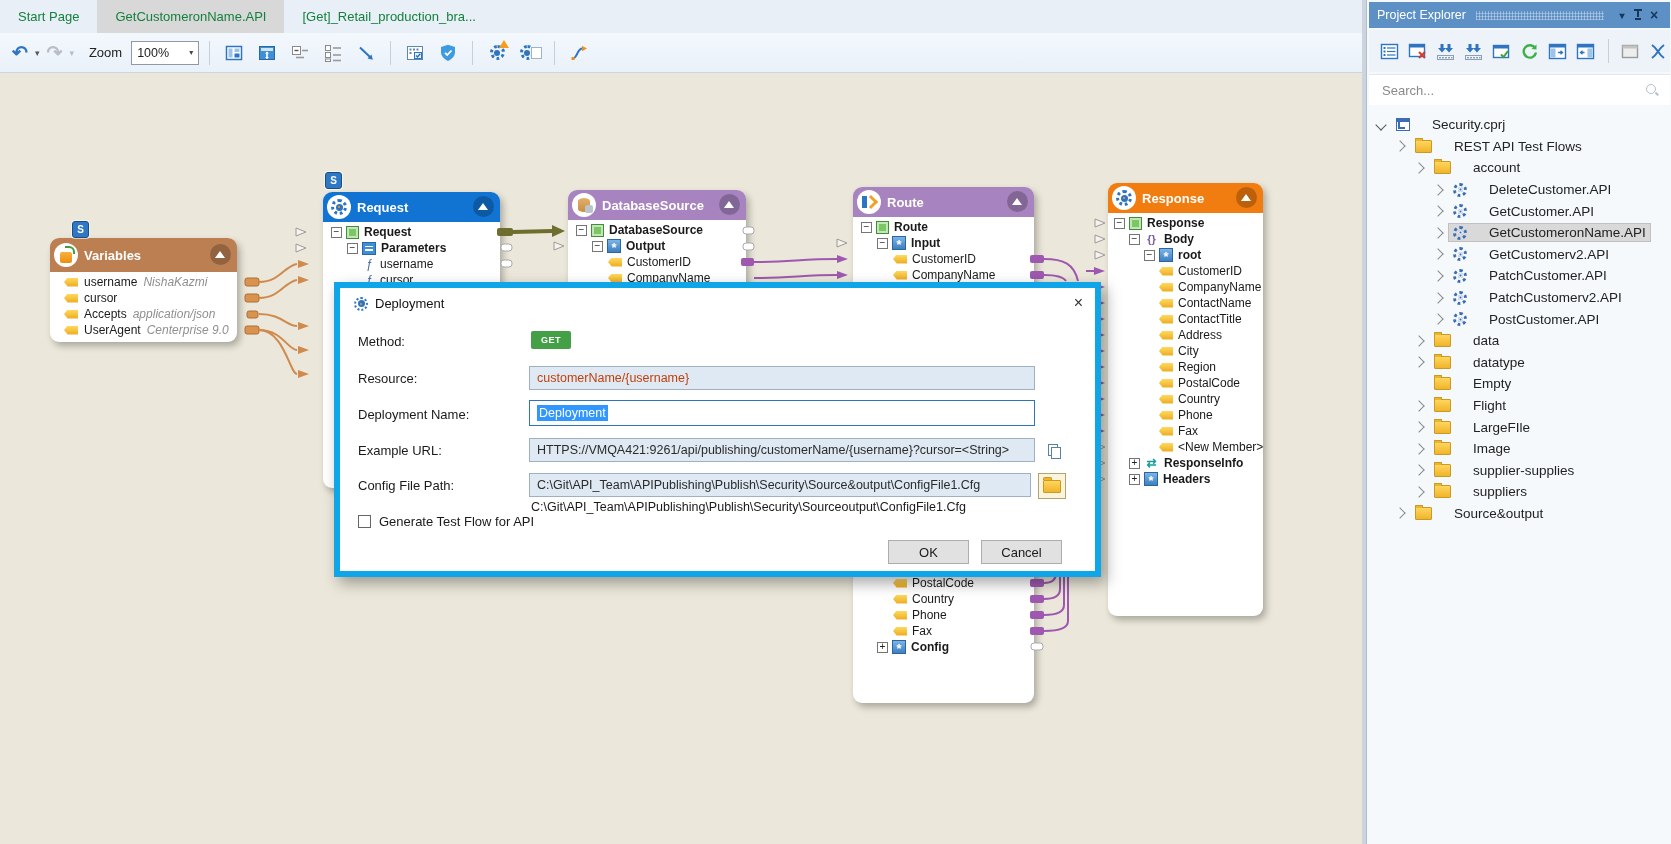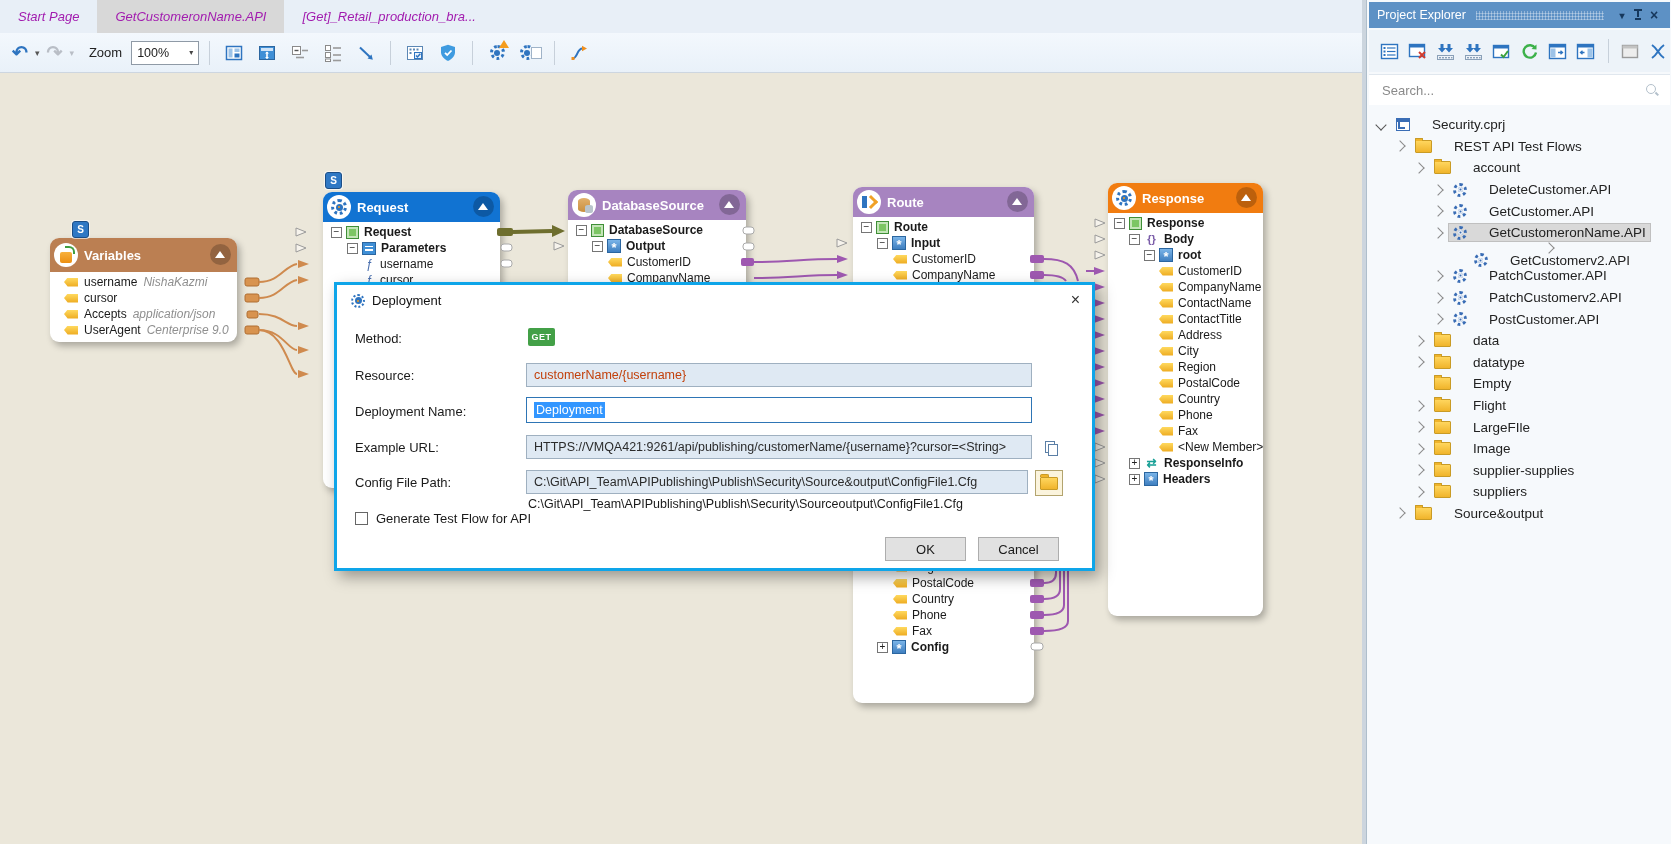--- a/index.html
+++ b/index.html
@@ -1,20 +1,20 @@
 <!DOCTYPE html>
 <html style="--canvas-bg: #ebe7da; --variables-header: #bb7f52; --request-header: #1173d2; --purple-header: #a784c0; --response-header: #f17c10; --get-green: #43a047; --selection: #3296ff; --panel-blue: #5d91c5; --tag-yellow: #edaa1f; --connector-orange: #cf8a4e; --connector-purple: #9e58b0; --connector-olive: #6e6e2e;"><head>
 <meta charset="utf-8">
 <style>
   html,body{margin:0;padding:0;background:#dcdcdc;}
   .app{position:relative;width:1671px;height:844px;overflow:hidden;
        font-family:"Liberation Sans",sans-serif;background:var(--canvas-bg,#ebe7da);-webkit-font-smoothing:antialiased;}
   
   .tabstrip{position:absolute;left:0;top:0;width:1362px;height:33px;background:#e8eff7;border-bottom:1px solid #cfd8e2;display:flex;align-items:stretch;z-index:5;}
-  .tab{display:flex;align-items:center;padding:0 18px;font-size:13px;color:#a21caf;cursor:default;white-space:nowrap;font-style:italic;}
+  .tab{display:flex;align-items:center;padding:0 18px;font-size:13px;color:#15803d;cursor:default;white-space:nowrap;}
   .tab.active{background:#d8d8d8;}
   .strip-caret{position:absolute;left:1328px;top:11px;font-size:10px;color:#222;}
   .strip-close{position:absolute;left:1346px;top:6px;font-size:15px;font-weight:700;color:#111;}
   
   .maintoolbar{position:absolute;left:0;top:33px;width:1362px;height:39px;background:linear-gradient(#f3f8fd,#e9f1f9);border-bottom:1px solid #cdd6e0;display:flex;align-items:center;gap:5px;padding-left:12px;z-index:5;}
   .glyph{font-size:19px;line-height:19px;font-weight:700;}
   .tb-caret{font-size:9px;color:#555;margin:0 2px;}
   .zoom-lbl{font-size:13px;color:#222;margin:0 4px 0 8px;}
   .combo{width:56px;height:22px;background:#fff;border:1px solid #8f9aa6;display:flex;align-items:center;justify-content:space-between;padding:0 5px;font-size:12.5px;color:#222;}
   .vsep{width:1px;height:24px;background:#c7d0da;margin:0 5px;}
@@ -69,25 +69,25 @@
   .icon-tag .nic{width:14px;height:9px;background:linear-gradient(#ffd95e,var(--tag-yellow,#edaa1f));clip-path:polygon(0 50%,26% 0,100% 0,100% 100%,26% 100%);}
   
   .vrow{height:16px;display:flex;align-items:center;padding-left:14px;font-size:12px;color:#1a1a1a;white-space:nowrap;}
   .vrow .nic{margin-right:6px;}
   .vname{margin-right:6px;}
   .vval{font-style:italic;color:#8f8f8f;}
   .route-bottom{position:absolute;left:0;right:0;top:372px;}
   
   .connectors{position:absolute;left:0;top:0;z-index:3;pointer-events:none;}
   
-  .dlg{position:absolute;left:334px;top:282px;width:755px;height:283px;background:#fff;border:3px solid #0ea5e9;box-shadow:5px 6px 14px rgba(0,0,0,.35);z-index:10;}
+  .dlg{position:absolute;left:334px;top:282px;width:755px;height:283px;background:#fff;border:6px solid #0ea5e9;box-shadow:5px 6px 14px rgba(0,0,0,.35);z-index:10;}
   .dlg-title{position:absolute;left:14px;top:8px;display:flex;align-items:center;gap:7px;font-size:13px;color:#111;}
   .dlg-close{position:absolute;right:12px;top:6px;font-size:16px;color:#333;cursor:default;}
   .dl{position:absolute;left:18px;font-size:13px;color:#1a1a1a;}
-  .get-badge{position:absolute;left:191px;top:43px;width:27px;height:18px;background:var(--get-green,#43a047);border-radius:2px;color:#fff;font-size:9px;font-weight:700;display:flex;align-items:center;justify-content:center;letter-spacing:.5px;}
+  .get-badge{position:absolute;left:191px;top:43px;width:40px;height:18px;background:var(--get-green,#43a047);border-radius:2px;color:#fff;font-size:9px;font-weight:700;display:flex;align-items:center;justify-content:center;letter-spacing:.5px;}
   .dfield{position:absolute;left:189px;width:506px;height:24px;box-sizing:border-box;border:1px solid #9fb0c0;background:#dfe9f3;display:flex;align-items:center;padding:0 7px;font-size:12.5px;color:#2b2b2b;white-space:nowrap;overflow:hidden;}
   .df-muted{color:#c2410c;text-align:right;}
   .df-active{background:#fff;border:1px solid #2e75b5;height:26px;}
   .sel{background:var(--selection,#3296ff);color:#fff;padding:1px 2px;}
   .copy-btn{position:absolute;left:702px;top:150px;width:24px;height:26px;display:flex;align-items:center;justify-content:center;}
   .copy-ic{position:relative;width:12px;height:14px;}
   .copy-ic::before{content:"";position:absolute;left:0;top:0;width:8px;height:10px;border:1.4px solid #5b7fa6;background:#fff;}
   .copy-ic::after{content:"";position:absolute;left:3px;top:3px;width:8px;height:10px;border:1.4px solid #5b7fa6;background:#fff;}
   .folder-btn{position:absolute;left:698px;top:185px;width:28px;height:26px;box-sizing:border-box;border:1px solid #b3a46e;background:#fbf4dd;display:flex;align-items:center;justify-content:center;}
   .folder-ic{position:relative;width:16px;height:11px;background:linear-gradient(#ffd65e,#f0b42b);border:1px solid #c99b25;border-radius:1px;}
@@ -821,21 +821,21 @@
             <span class="tlbl">GetCustomer.API</span>
           </span>
         </div>
         <div class="trow chev-right icon-api selected" style="padding-left: 65px;">
           <span class="chev"></span>
           <span class="twrap">
             <span class="ticon"></span>
             <span class="tlbl">GetCustomeronName.API</span>
           </span>
         </div>
-        <div class="trow chev-right icon-api" style="padding-left: 65px; flex-direction: column;">
+        <div class="trow chev-right icon-api" style="padding-left: 65px;">
           <span class="chev"></span>
           <span class="twrap">
             <span class="ticon"></span>
             <span class="tlbl">GetCustomerv2.API</span>
           </span>
         </div>
         <div class="trow chev-right icon-api" style="padding-left: 65px;">
           <span class="chev"></span>
           <span class="twrap">
             <span class="ticon"></span>

